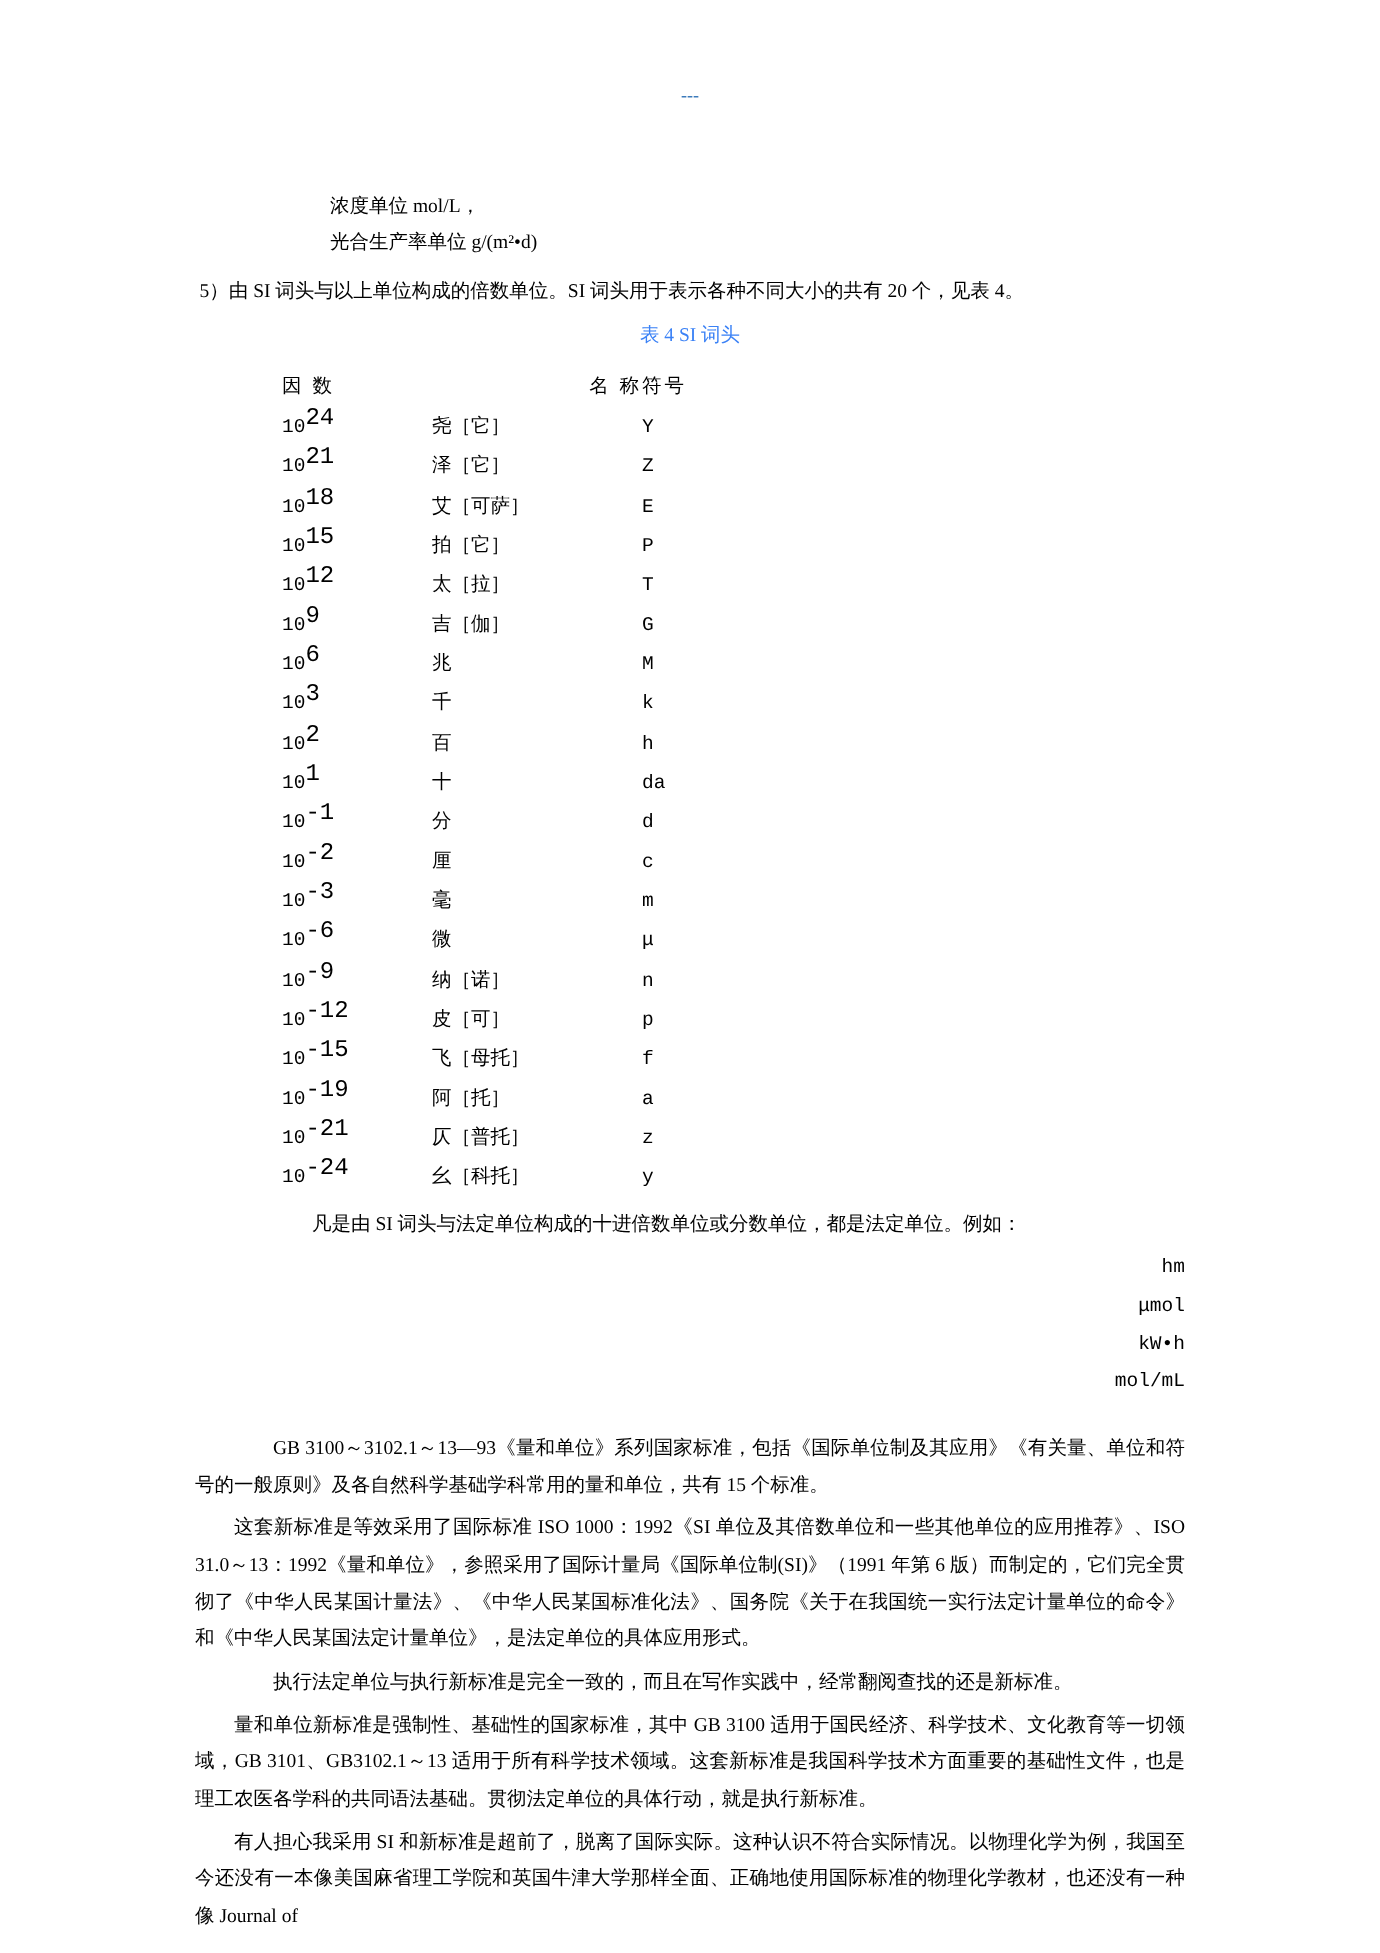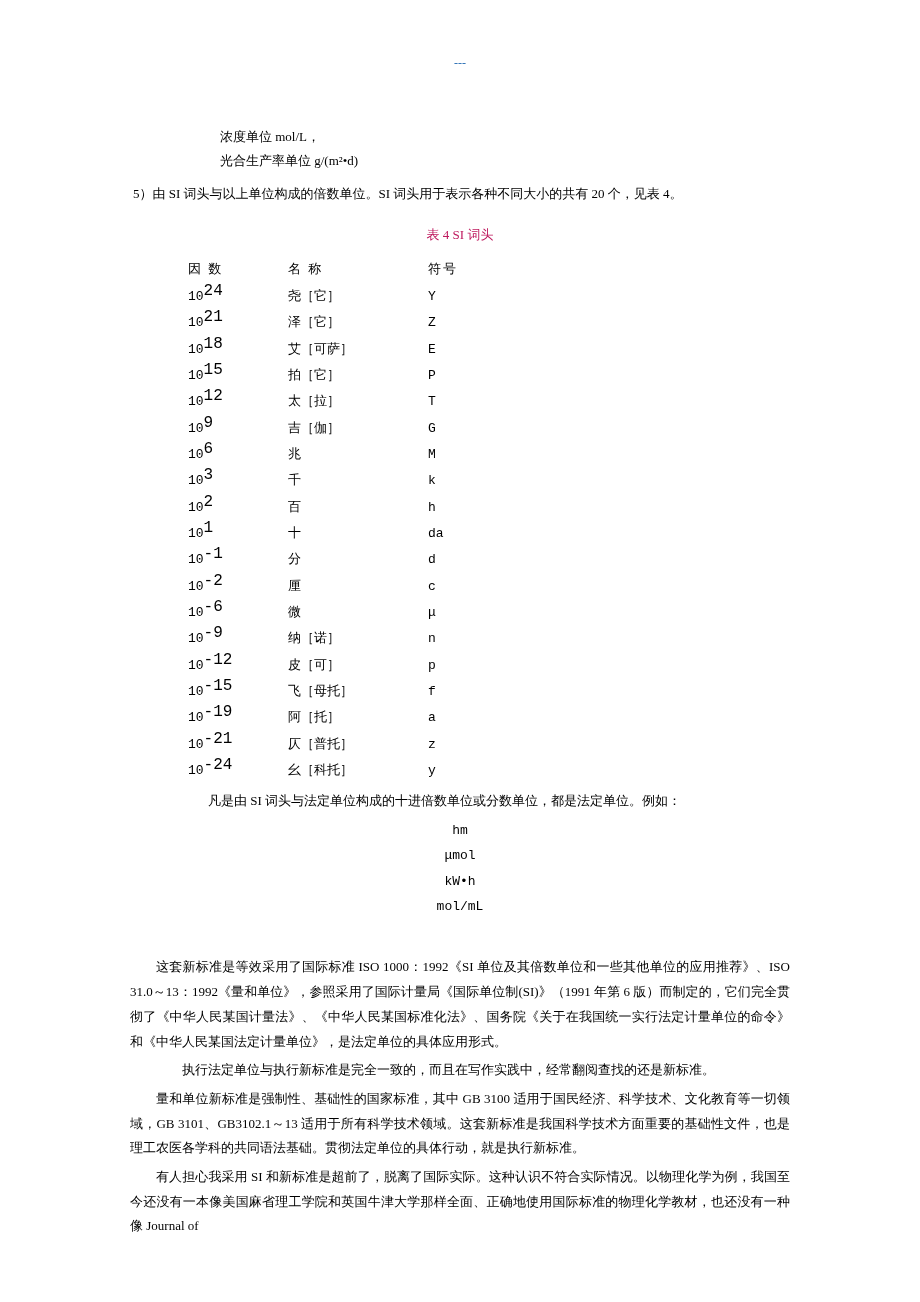--- a/index.html
+++ b/index.html
@@ -28,37 +28,37 @@
   .indent-block {
     padding-left: 90px;
   }
   .line5 {
     padding-left: 3px;
     margin-top: 8px;
   }
   .table-caption {
     text-align: center;
     font-family: "SimSun","宋体",serif;
-    color: #be185d;
-    margin: 16px 0 8px 0;
+    color: #3b82f6;
+    margin: 4px 0 8px 0;
   }
   .si-table {
     padding-left: 58px;
     font-family: Consolas, "Courier New", monospace;
     font-size: 13px;
     line-height: 1.95;
   }
   .si-header {
     font-family: Liberation Serif, serif;
     letter-spacing: 2px;
     display: flex;
     margin-bottom: 2px;
   }
   .si-header .h1 { width: 100px; }
-  .si-header .h2 { width: 140px; }
+  .si-header .h2 { width: 140px; text-align: right; }
   .si-header .h3 { width: 80px; }
   .si-row {
     display: flex;
     align-items: baseline;
   }
   .si-factor {
     width: 100px;
     white-space: nowrap;
   }
   .si-factor sup {
@@ -70,24 +70,24 @@
     font-family: "SimSun","宋体",serif;
   }
   .si-sym {
     width: 60px;
   }
   .post-table-line {
     padding-left: 78px;
     margin-top: 6px;
   }
   .stack {
-    text-align: center;
+    text-align: right;
     font-family: Consolas, "Courier New", monospace;
     line-height: 1.95;
-    margin: 4px 0 36px 0;
+    margin: 4px 0 19px 0;
   }
   .sec12 {
     color: #2f5fb3;
     font-size: 13px;
     margin: 18px 0 8px 0;
   }
   p.body {
     margin: 0 0 4px 0;
     text-align: justify;
     text-indent: 2em;
@@ -170,20 +170,25 @@
           <span class="si-factor">10<sup>-1</sup></span>
           <span class="si-name">分</span>
           <span class="si-sym">d</span>
         </div>
         <div class="si-row">
           <span class="si-factor">10<sup>-2</sup></span>
           <span class="si-name">厘</span>
           <span class="si-sym">c</span>
         </div>
         <div class="si-row">
+          <span class="si-factor">10<sup>-3</sup></span>
+          <span class="si-name">毫</span>
+          <span class="si-sym">m</span>
+        </div>
+        <div class="si-row">
           <span class="si-factor">10<sup>-6</sup></span>
           <span class="si-name">微</span>
           <span class="si-sym">μ</span>
         </div>
         <div class="si-row">
           <span class="si-factor">10<sup>-9</sup></span>
           <span class="si-name">纳［诺］</span>
           <span class="si-sym">n</span>
         </div>
         <div class="si-row">
@@ -217,18 +222,19 @@
   <div class="post-table-line">凡是由 SI 词头与法定单位构成的十进倍数单位或分数单位，都是法定单位。例如：</div>
 
   <div class="stack">
     <div>hm</div>
     <div>μmol</div>
     <div>kW•h</div>
     <div>mol/mL</div>
   </div>
 
 
+  <p class="body first-extra">GB 3100～3102.1～13—93《量和单位》系列国家标准，包括《国际单位制及其应用》《有关量、单位和符号的一般原则》及各自然科学基础学科常用的量和单位，共有 15 个标准。</p>
   <p class="body">这套新标准是等效采用了国际标准 ISO 1000：1992《SI 单位及其倍数单位和一些其他单位的应用推荐》、ISO 31.0～13：1992《量和单位》，参照采用了国际计量局《国际单位制(SI)》（1991 年第 6 版）而制定的，它们完全贯彻了《中华人民某国计量法》、《中华人民某国标准化法》、国务院《关于在我国统一实行法定计量单位的命令》和《中华人民某国法定计量单位》，是法定单位的具体应用形式。</p>
   <p class="body first-extra">执行法定单位与执行新标准是完全一致的，而且在写作实践中，经常翻阅查找的还是新标准。</p>
   <p class="body">量和单位新标准是强制性、基础性的国家标准，其中 GB 3100 适用于国民经济、科学技术、文化教育等一切领域，GB 3101、GB3102.1～13 适用于所有科学技术领域。这套新标准是我国科学技术方面重要的基础性文件，也是理工农医各学科的共同语法基础。贯彻法定单位的具体行动，就是执行新标准。</p>
   <p class="body">有人担心我采用 SI 和新标准是超前了，脱离了国际实际。这种认识不符合实际情况。以物理化学为例，我国至今还没有一本像美国麻省理工学院和英国牛津大学那样全面、正确地使用国际标准的物理化学教材，也还没有一种像 Journal of</p>
 
 </div>
 
 </body></html>

